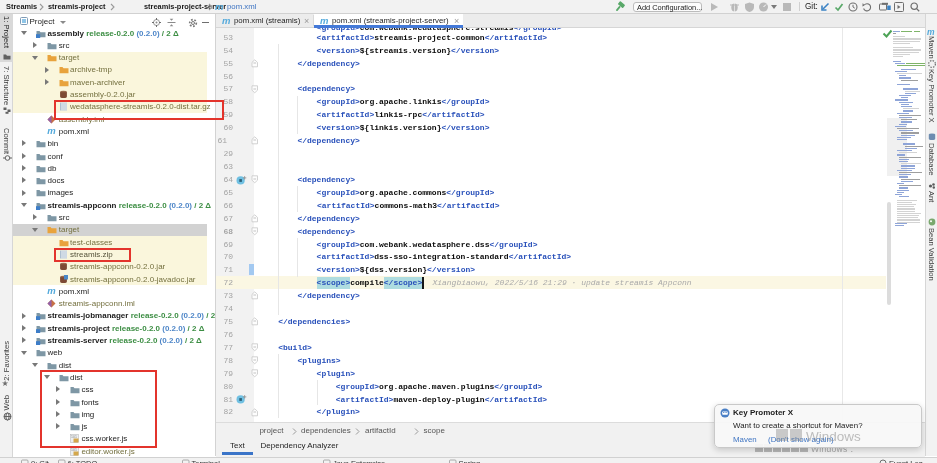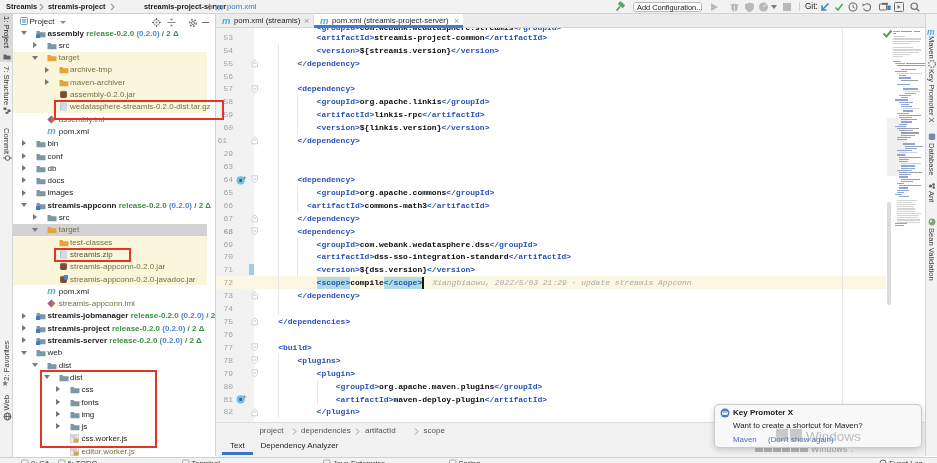--- a/index.html
+++ b/index.html
@@ -354,21 +354,21 @@
 <div class="abs mono" style="left:316.6px;top:123.24px;z-index:3"><span class="tag">&lt;version&gt;</span><span class="txt">${linkis.version}</span><span class="tag">&lt;/version&gt;</span></div>
 <div class="abs mono" style="left:211.5px;top:136.16px;width:21.5px;text-align:center;color:#a4a4a4;font-weight:400;z-index:2">61</div>
 <div class="abs mono" style="left:297.4px;top:136.16px;z-index:3"><span class="tag">&lt;/dependency&gt;</span></div>
 <div class="abs mono" style="left:211.5px;top:149.08px;width:21.5px;text-align:right;color:#a4a4a4;font-weight:400;z-index:2">29</div>
 <div class="abs mono" style="left:211.5px;top:162.00px;width:21.5px;text-align:right;color:#a4a4a4;font-weight:400;z-index:2">63</div>
 <div class="abs mono" style="left:211.5px;top:174.92px;width:21.5px;text-align:right;color:#a4a4a4;font-weight:400;z-index:2">64</div>
 <div class="abs mono" style="left:297.4px;top:174.92px;z-index:3"><span class="tag">&lt;dependency&gt;</span></div>
 <div class="abs mono" style="left:211.5px;top:187.84px;width:21.5px;text-align:right;color:#a4a4a4;font-weight:400;z-index:2">65</div>
 <div class="abs mono" style="left:316.6px;top:187.84px;z-index:3"><span class="tag">&lt;groupId&gt;</span><span class="txt">org.apache.commons</span><span class="tag">&lt;/groupId&gt;</span></div>
 <div class="abs mono" style="left:211.5px;top:200.76px;width:21.5px;text-align:right;color:#a4a4a4;font-weight:400;z-index:2">66</div>
-<div class="abs mono" style="left:307px;top:200.76px;z-index:3"><span class="tag">&lt;artifactId&gt;</span><span class="txt">commons-math3</span><span class="tag">&lt;/artifactId&gt;</span></div>
+<div class="abs mono" style="left:317px;top:200.76px;z-index:3"><span class="tag">&lt;artifactId&gt;</span><span class="txt">commons-math3</span><span class="tag">&lt;/artifactId&gt;</span></div>
 <div class="abs mono" style="left:211.5px;top:213.68px;width:21.5px;text-align:right;color:#a4a4a4;font-weight:400;z-index:2">67</div>
 <div class="abs mono" style="left:297.4px;top:213.68px;z-index:3"><span class="tag">&lt;/dependency&gt;</span></div>
 <div class="abs mono" style="left:211.5px;top:226.60px;width:21.5px;text-align:right;color:#a4a4a4;font-weight:700;z-index:2">68</div>
 <div class="abs mono" style="left:297.4px;top:226.60px;z-index:3"><span class="tag">&lt;dependency&gt;</span></div>
 <div class="abs mono" style="left:211.5px;top:239.52px;width:21.5px;text-align:right;color:#a4a4a4;font-weight:400;z-index:2">69</div>
 <div class="abs mono" style="left:316.6px;top:239.52px;z-index:3"><span class="tag">&lt;groupId&gt;</span><span class="txt">com.webank.wedatasphere.dss</span><span class="tag">&lt;/groupId&gt;</span></div>
 <div class="abs mono" style="left:211.5px;top:252.44px;width:21.5px;text-align:right;color:#a4a4a4;font-weight:400;z-index:2">70</div>
 <div class="abs mono" style="left:316.6px;top:252.44px;z-index:3"><span class="tag">&lt;artifactId&gt;</span><span class="txt">dss-sso-integration-standard</span><span class="tag">&lt;/artifactId&gt;</span></div>
 <div class="abs mono" style="left:211.5px;top:265.36px;width:21.5px;text-align:right;color:#a4a4a4;font-weight:400;z-index:2">71</div>
 <div class="abs mono" style="left:316.6px;top:265.36px;z-index:3"><span class="tag">&lt;version&gt;</span><span class="txt">${dss.version}</span><span class="tag">&lt;/version&gt;</span></div>
@@ -385,21 +385,21 @@
 <div class="abs mono" style="left:211.5px;top:355.80px;width:21.5px;text-align:right;color:#a4a4a4;font-weight:400;z-index:2">78</div>
 <div class="abs mono" style="left:297.4px;top:355.80px;z-index:3"><span class="tag">&lt;plugins&gt;</span></div>
 <div class="abs mono" style="left:211.5px;top:368.72px;width:21.5px;text-align:right;color:#a4a4a4;font-weight:400;z-index:2">79</div>
 <div class="abs mono" style="left:316.6px;top:368.72px;z-index:3"><span class="tag">&lt;plugin&gt;</span></div>
 <div class="abs mono" style="left:211.5px;top:381.64px;width:21.5px;text-align:right;color:#a4a4a4;font-weight:400;z-index:2">80</div>
 <div class="abs mono" style="left:335.8px;top:381.64px;z-index:3"><span class="tag">&lt;groupId&gt;</span><span class="txt">org.apache.maven.plugins</span><span class="tag">&lt;/groupId&gt;</span></div>
 <div class="abs mono" style="left:211.5px;top:394.56px;width:21.5px;text-align:right;color:#a4a4a4;font-weight:400;z-index:2">81</div>
 <div class="abs mono" style="left:335.8px;top:394.56px;z-index:3"><span class="tag">&lt;artifactId&gt;</span><span class="txt">maven-deploy-plugin</span><span class="tag">&lt;/artifactId&gt;</span></div>
 <div class="abs mono" style="left:211.5px;top:407.48px;width:21.5px;text-align:right;color:#a4a4a4;font-weight:400;z-index:2">82</div>
 <div class="abs mono" style="left:316.6px;top:407.48px;z-index:3"><span class="tag">&lt;/plugin&gt;</span></div>
-<div class="abs mono" style="left:432.4px;top:278.28px;color:#a9a9a9;font-style:italic;font-weight:400;z-index:3">Xiangbiaowu, 2022/5/03 21:29 · update streamis Appconn</div>
+<div class="abs mono" style="left:432.4px;top:278.28px;color:#a9a9a9;font-style:italic;font-weight:400;z-index:3">Xiangbiaowu, 2022/5/16 21:29 · update streamis Appconn</div>
 <div class="abs" style="left:248.7px;top:263.8px;width:5.3px;height:11.6px;background:#a3c9f1;z-index:2"></div>
 <svg class="abs" style="left:236px;top:174.5px;z-index:3" width="11" height="11" viewBox="0 0 11 11">
 <circle cx="4.6" cy="5.4" r="4.1" fill="#70c0e2"></circle>
       <rect x="3.3" y="4.1" width="2.6" height="2.8" fill="#2d5f75"></rect>
 <path d="M8.6 1.2 v3.4 M6.9 2.9 h3.4" stroke="#939393" stroke-width="0.9"></path>
     </svg>
 <svg class="abs" style="left:236px;top:394.2px;z-index:3" width="11" height="11" viewBox="0 0 11 11">
 <circle cx="4.6" cy="5.4" r="4.1" fill="#70c0e2"></circle>
       <rect x="3.3" y="4.1" width="2.6" height="2.8" fill="#2d5f75"></rect>
 <path d="M8.6 1.2 v3.4 M6.9 2.9 h3.4" stroke="#939393" stroke-width="0.9"></path>

